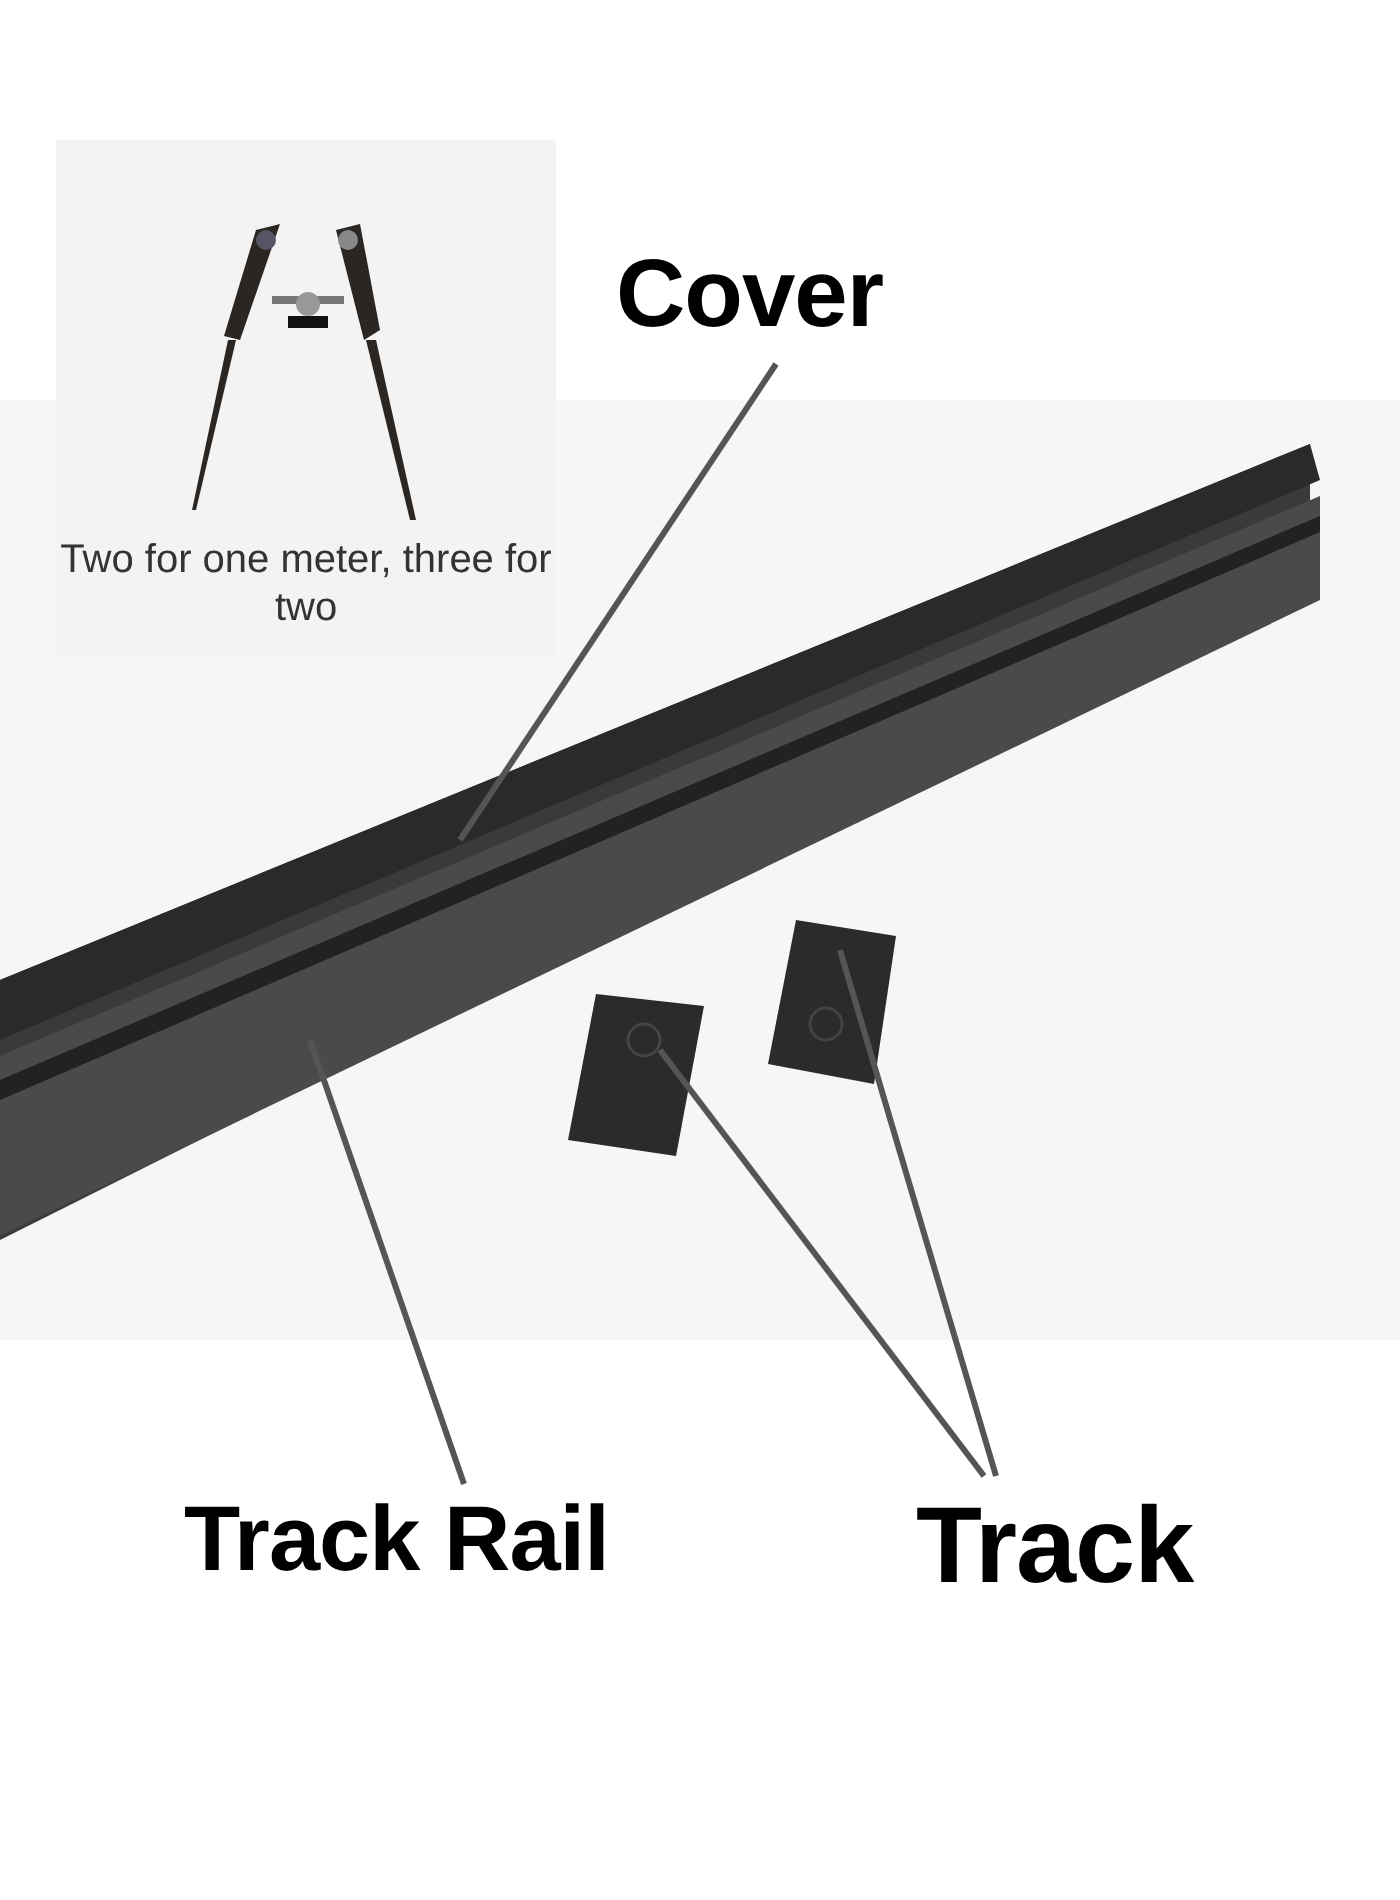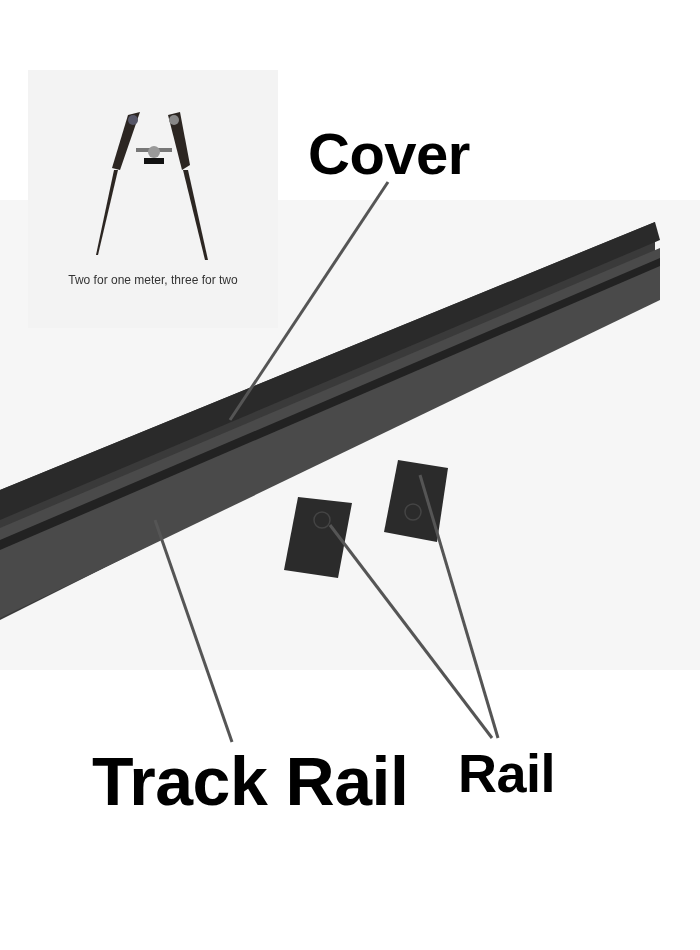--- a/index.html
+++ b/index.html
@@ -1,22 +1,22 @@
 <!DOCTYPE html>
 <html><head>
 <meta charset="utf-8">
 <style>
   html,body{margin:0;padding:0;}
   body{width:700px;height:950px;position:relative;overflow:hidden;background:#ffffff;font-family:"Liberation Sans",sans-serif;}
   .photo-bg{position:absolute;left:0;top:200px;width:700px;height:470px;background:#f6f6f6;}
   .inset{position:absolute;left:28px;top:70px;width:250px;height:258px;background:#f3f3f3;}
-  .inset-caption{position:absolute;left:0;top:198px;width:250px;text-align:center;font-size:12px;line-height:24px;color:#333;}
+  .inset-caption{position:absolute;left:0;top:198px;width:250px;text-align:center;font-size:20px;line-height:24px;color:#333;}
   .label{position:absolute;font-weight:bold;color:#000;letter-spacing:-0.5px;}
-  .cover-label{left:308px;top:120px;font-size:58px;}
-  .track-label{left:92px;top:742px;font-size:68px;text-align:center;}
+  .cover-label{left:308px;top:120px;font-size:48px;}
+  .track-label{left:92px;top:742px;font-size:46px;text-align:center;}
   .plug-label{left:458px;top:742px;font-size:54px;}
   svg{position:absolute;left:0;top:0;}
 </style>
 </head>
 <body>
 
 <div class="photo-bg"></div>
 
 <svg width="700" height="950">
 
@@ -58,13 +58,13 @@
     <circle cx="126" cy="82" r="6" fill="#999"></circle>
     <rect x="116" y="88" width="20" height="6" fill="#111"></rect>
   </svg>
   <div class="inset-caption">
     <div>Two for one meter, three for two</div>
   </div>
 </div>
 
 <div class="label cover-label">Cover</div>
 <div class="label track-label">Track Rail</div>
-<div class="label plug-label">Rail</div>
+<div class="label plug-label">Track</div>
 
 </body></html>

